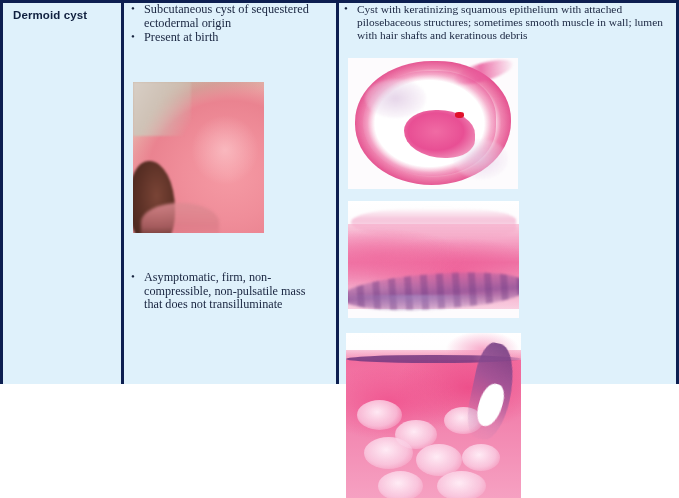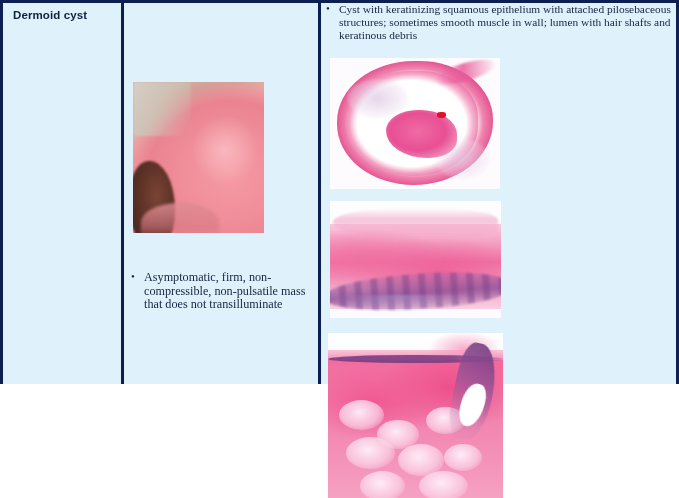--- a/index.html
+++ b/index.html
@@ -19,21 +19,21 @@
     border-right:3px solid #0d1f51;
     border-bottom:none;
   }
   .col{
     position:absolute;top:0;bottom:0;
     box-sizing:border-box;
     background:#dff1fb;
   }
   .col-1{left:0;width:118px;}
   .col-2{left:118px;width:197px;border-left:3px solid #0d1f51;}
-  .col-3{left:315px;right:0;border-left:3px solid #0d1f51;}
+  .col-3{left:333px;right:0;border-left:3px solid #0d1f51;}
 
   .cell-title{
     font-family:"Liberation Sans", sans-serif;
     font-weight:bold;
     font-size:11.5px;
     color:#10203f;
     padding:6px 0 0 10px;
     letter-spacing:.1px;
   }
 
@@ -235,20 +235,22 @@
 <body>
 
 <div class="table">
 
   <div class="col col-1">
     <div class="cell-title">Dermoid cyst</div>
   </div>
 
   <div class="col col-2">
     <ul class="bullets list-top">
+      <li>Subcutaneous cyst of sequestered ectodermal origin</li>
+      <li>Present at birth</li>
     </ul>
 
     <div class="photo clinical">
       <div class="sheet"></div>
       <div class="hairmass"></div>
       <div class="shine"></div>
       <div class="fold"></div>
     </div>
 
     <div class="b2" style="position:absolute;left:0;top:236px;width:100%;margin-top:32px;">

